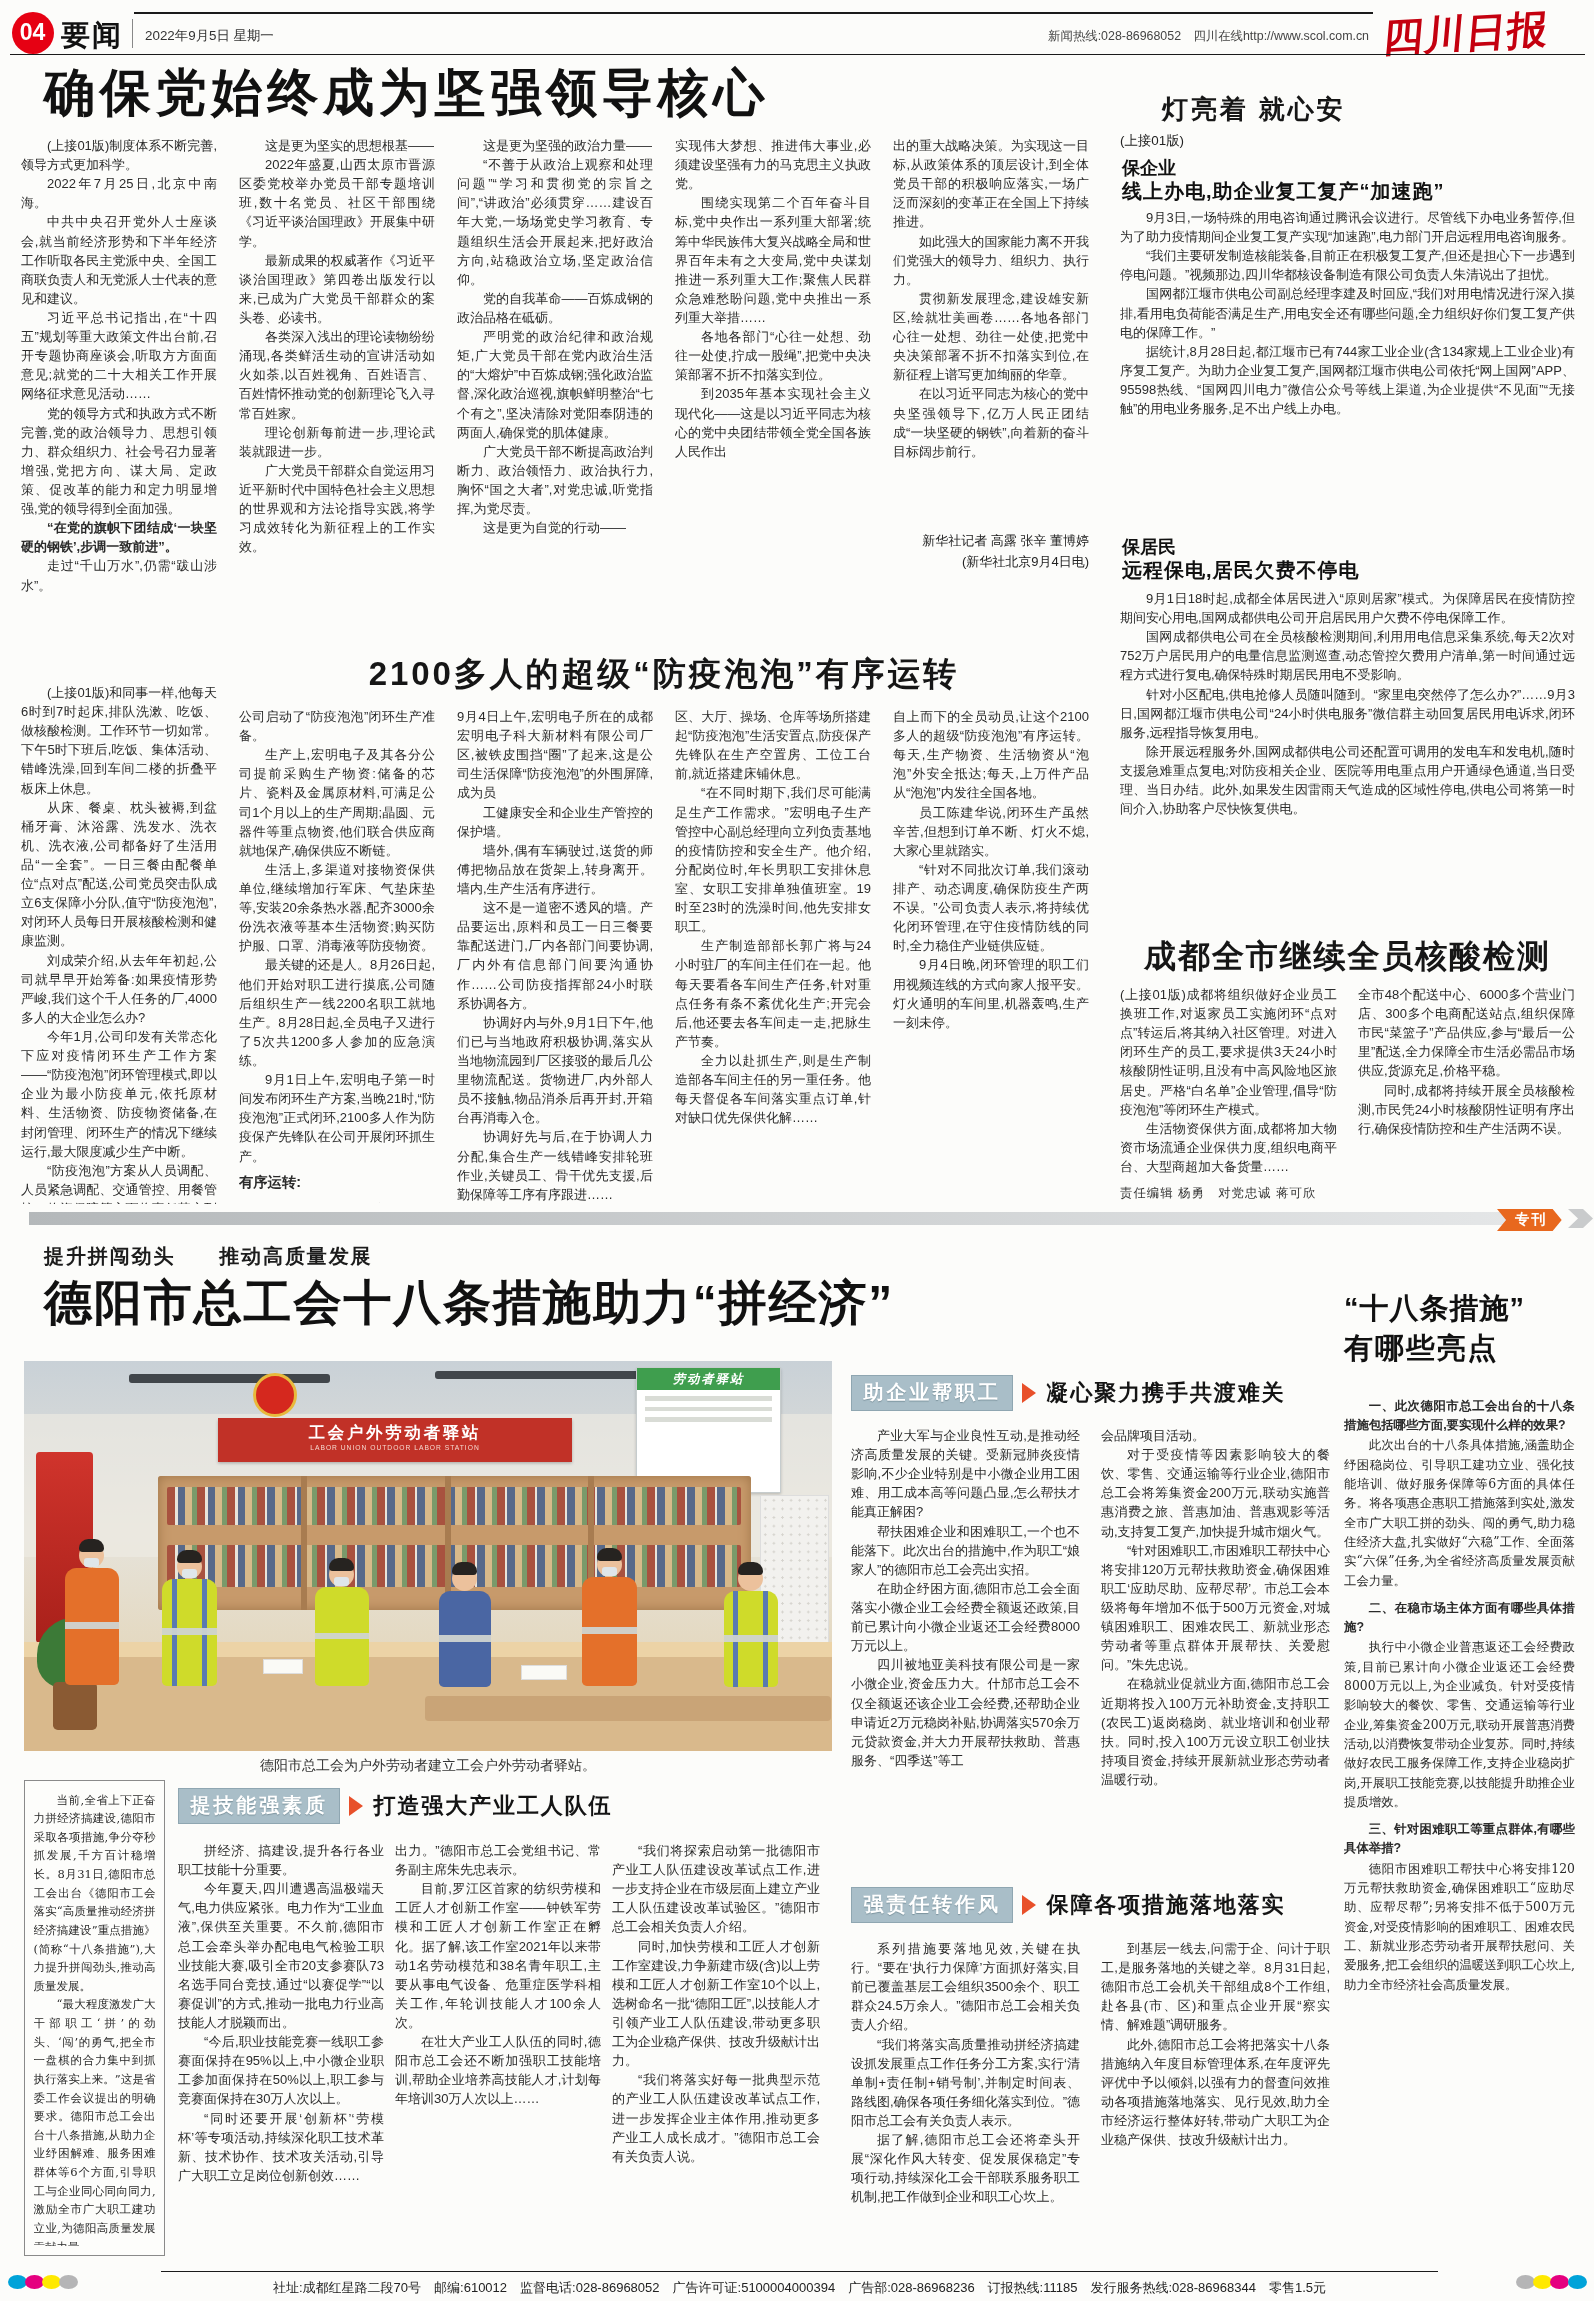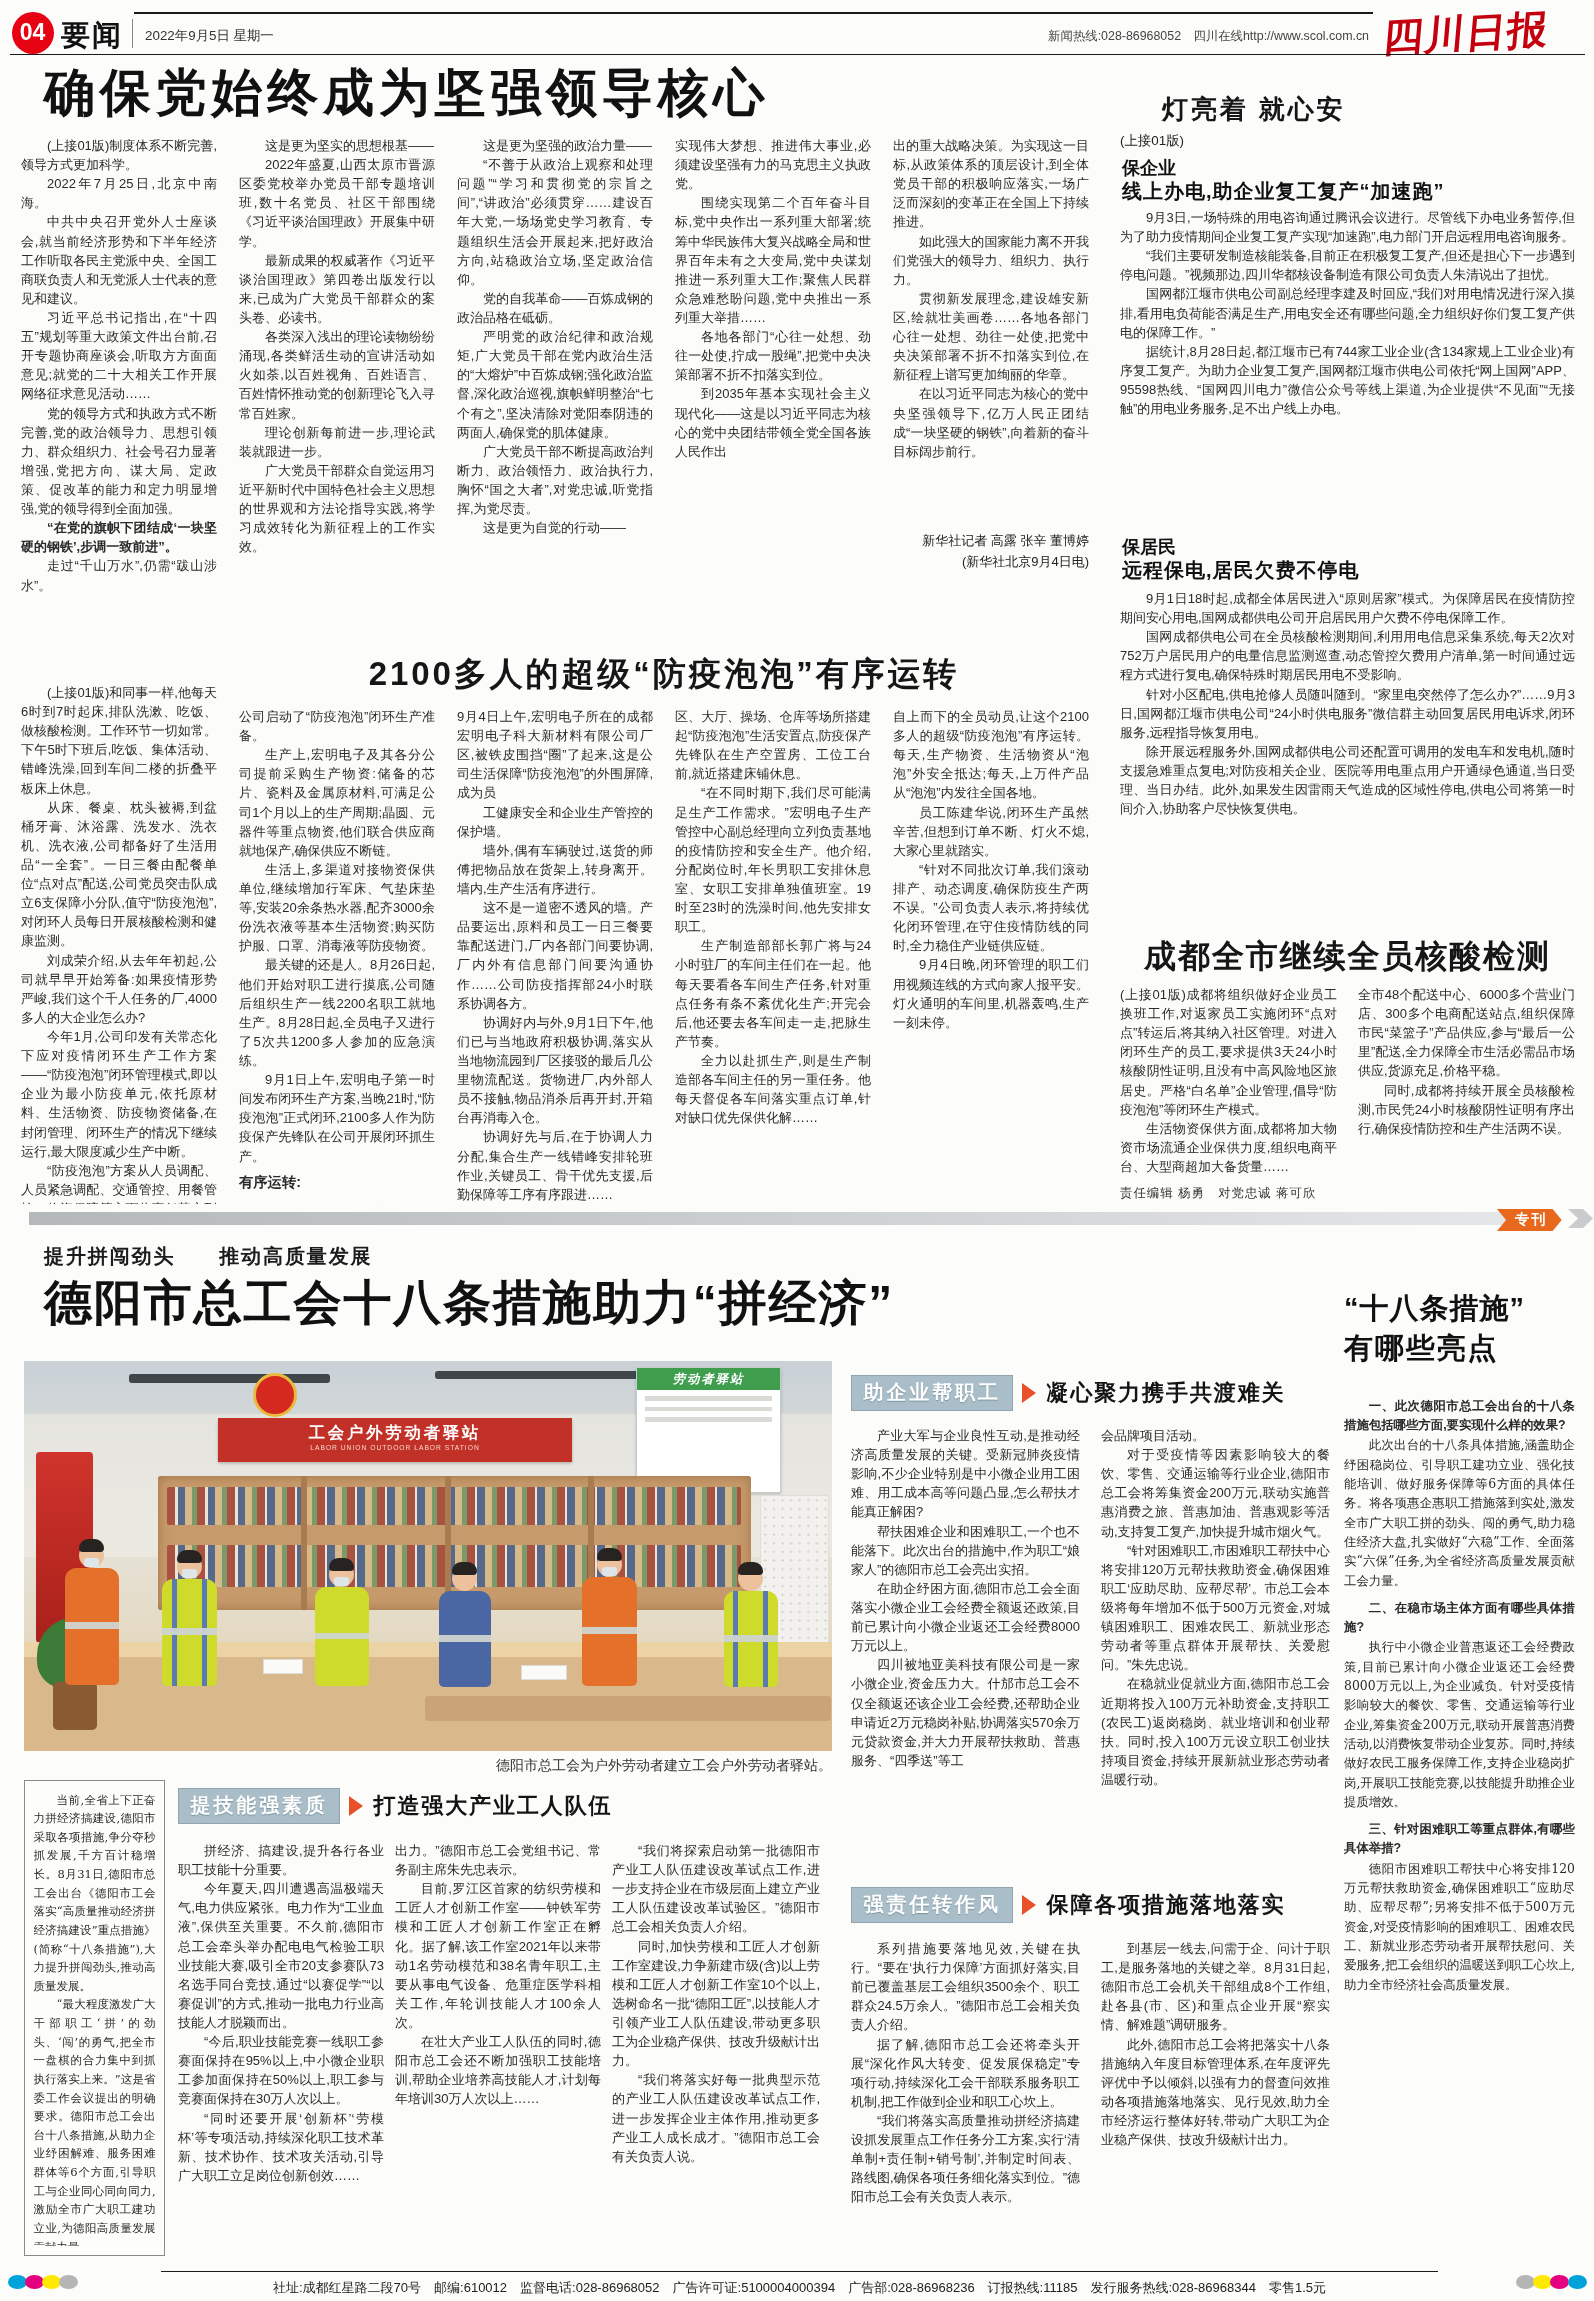--- a/index.html
+++ b/index.html
@@ -30,21 +30,21 @@
   .bt p{margin:0;text-indent:2em;}
   .bt p.noind{text-indent:0;}
   .bt p.boldp{font-weight:bold;}
   .bt p.sub{font-weight:bold;text-indent:0;font-size:14.3px;line-height:1.45;margin-top:6.7px;}
   .kai,.kai p{font-family:"DejaVu Serif","Liberation Serif",serif;}
   .qa{font-size:12.4px;line-height:1.56;}
   .qa p{font-family:"DejaVu Serif","Liberation Serif",serif;}
   .qa p.q{font-family:"Liberation Sans","DejaVu Sans",sans-serif;font-weight:bold;margin-top:8.6px;}
   .byline{font-size:13px;color:#222;text-align:right;line-height:1.6;}
   .editors{font-size:12.4px;color:#333;letter-spacing:1px;}
-  .caption{font-size:14px;color:#333;text-align:right;font-family:"DejaVu Serif","Liberation Serif",serif;}
+  .caption{font-size:14px;color:#333;text-align:center;font-family:"DejaVu Serif","Liberation Serif",serif;}
   
   .sechdr{display:flex;align-items:center;}
   .chip{background:#a9bec8;border:1px solid #8fa6b1;color:#fff;font-weight:bold;font-size:20px;
         padding:2.9px 11.5px 3.8px;letter-spacing:2.9px;text-shadow:0 1px 1px #7d949e;}
   .tri{width:0;height:0;border-left:14.3px solid #e8502a;border-top:10.5px solid transparent;
        border-bottom:10.5px solid transparent;margin:0 10.5px 0 8.6px;}
   .sectitle{font-size:22px;font-weight:bold;color:#141414;letter-spacing:1.9px;}
   
   .tabbar{background:linear-gradient(to right,#b4b8ba,#e4e6e7);}
   .tab{background:#e8681e;color:#fff;font-weight:bold;font-size:14.3px;letter-spacing:1.9px;
@@ -354,22 +354,22 @@
       <p>“我们将落实好每一批典型示范的产业工人队伍建设改革试点工作,进一步发挥企业主体作用,推动更多产业工人成长成才。”德阳市总工会有关负责人说。</p>
     </div>
 
   <div class="abs sechdr" style="left:851px;top:1887px;">
     <span class="chip">强责任转作风</span>
     <span class="tri"></span>
     <span class="sectitle">保障各项措施落地落实</span>
   </div>
   <div class="abs bt" style="left:851px;top:1939px;width:229px;height:319px;">
       <p>系列措施要落地见效,关键在执行。“要在‘执行力保障’方面抓好落实,目前已覆盖基层工会组织3500余个、职工群众24.5万余人。”德阳市总工会相关负责人介绍。</p>
+      <p>“我们将落实高质量推动拼经济搞建设抓发展重点工作任务分工方案,实行‘清单制+责任制+销号制’,并制定时间表、路线图,确保各项任务细化落实到位。”德阳市总工会有关负责人表示。</p>
       <p>据了解,德阳市总工会还将牵头开展“深化作风大转变、促发展保稳定”专项行动,持续深化工会干部联系服务职工机制,把工作做到企业和职工心坎上。</p>
-      <p>“我们将落实高质量推动拼经济搞建设抓发展重点工作任务分工方案,实行‘清单制+责任制+销号制’,并制定时间表、路线图,确保各项任务细化落实到位。”德阳市总工会有关负责人表示。</p>
     </div>
   <div class="abs bt" style="left:1101px;top:1939px;width:229px;height:319px;">
       <p>到基层一线去,问需于企、问计于职工,是服务落地的关键之举。8月31日起,德阳市总工会机关干部组成8个工作组,赴各县(市、区)和重点企业开展“察实情、解难题”调研服务。</p>
       <p>此外,德阳市总工会将把落实十八条措施纳入年度目标管理体系,在年度评先评优中予以倾斜,以强有力的督查问效推动各项措施落地落实、见行见效,助力全市经济运行整体好转,带动广大职工为企业稳产保供、技改升级献计出力。</p>
     </div>
 
   <div class="abs" style="left:1344px;top:1289px;font-size:29px;font-weight:900;color:#111;letter-spacing:1px;">“十八条措施”</div>
   <div class="abs" style="left:1344px;top:1329px;font-size:29px;font-weight:900;color:#111;letter-spacing:1.9px;">有哪些亮点</div>
   <div class="abs bt qa" style="left:1344px;top:1388px;width:231px;height:870px;">
       <p class="q">一、此次德阳市总工会出台的十八条措施包括哪些方面,要实现什么样的效果?</p>

